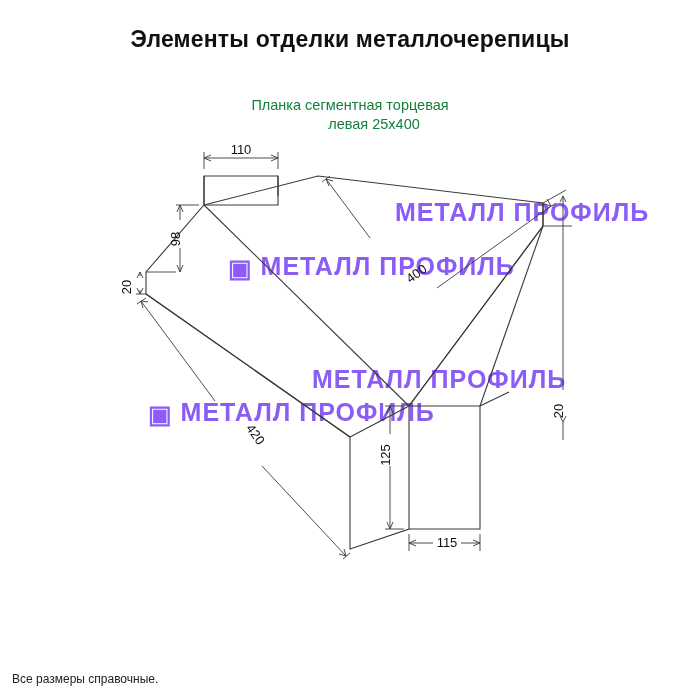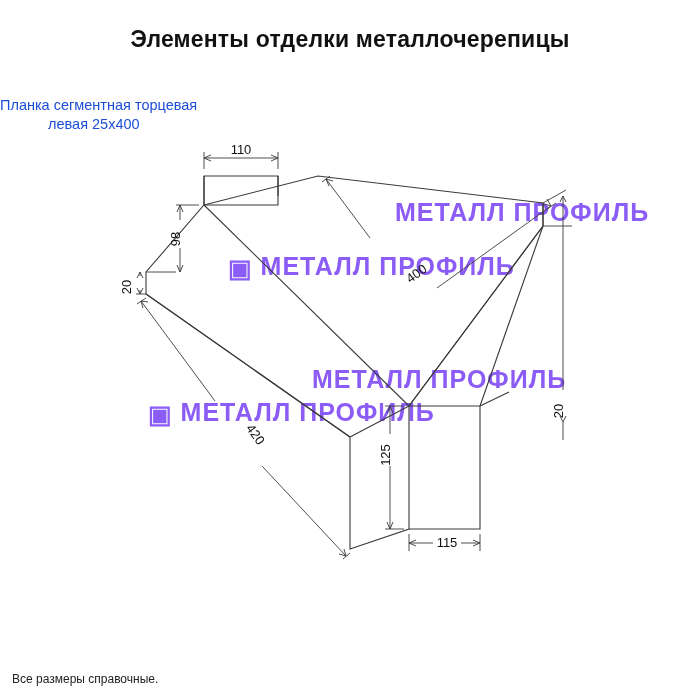--- a/index.html
+++ b/index.html
@@ -30,24 +30,24 @@
     font-size: 23px;
     font-weight: bold;
     letter-spacing: 0.2px;
     color: #111111;
   }
   .subtitle {
     position: absolute;
     left: 0;
     top: 96px;
     width: 700px;
-    text-align: left;
+    text-align: center;
     font-size: 14.5px;
     line-height: 19px;
-    color: #1d4ed8;
+    color: #15803d;
   }
   .subtitle .line2 {
     display: block;
     margin-left: 48px;
   }
   .drawing {
     position: absolute;
     left: 0;
     top: 0;
     width: 700px;

